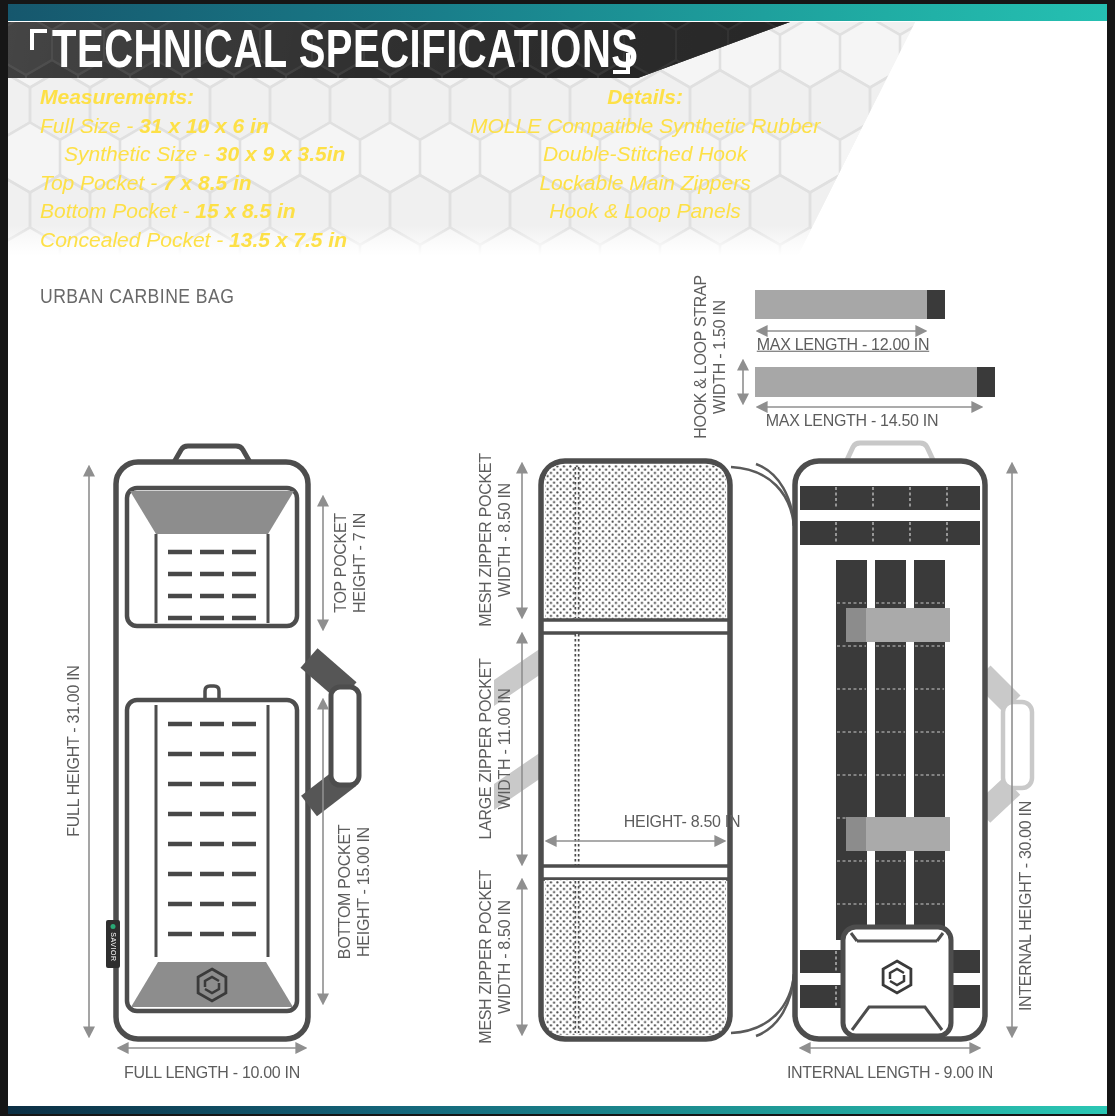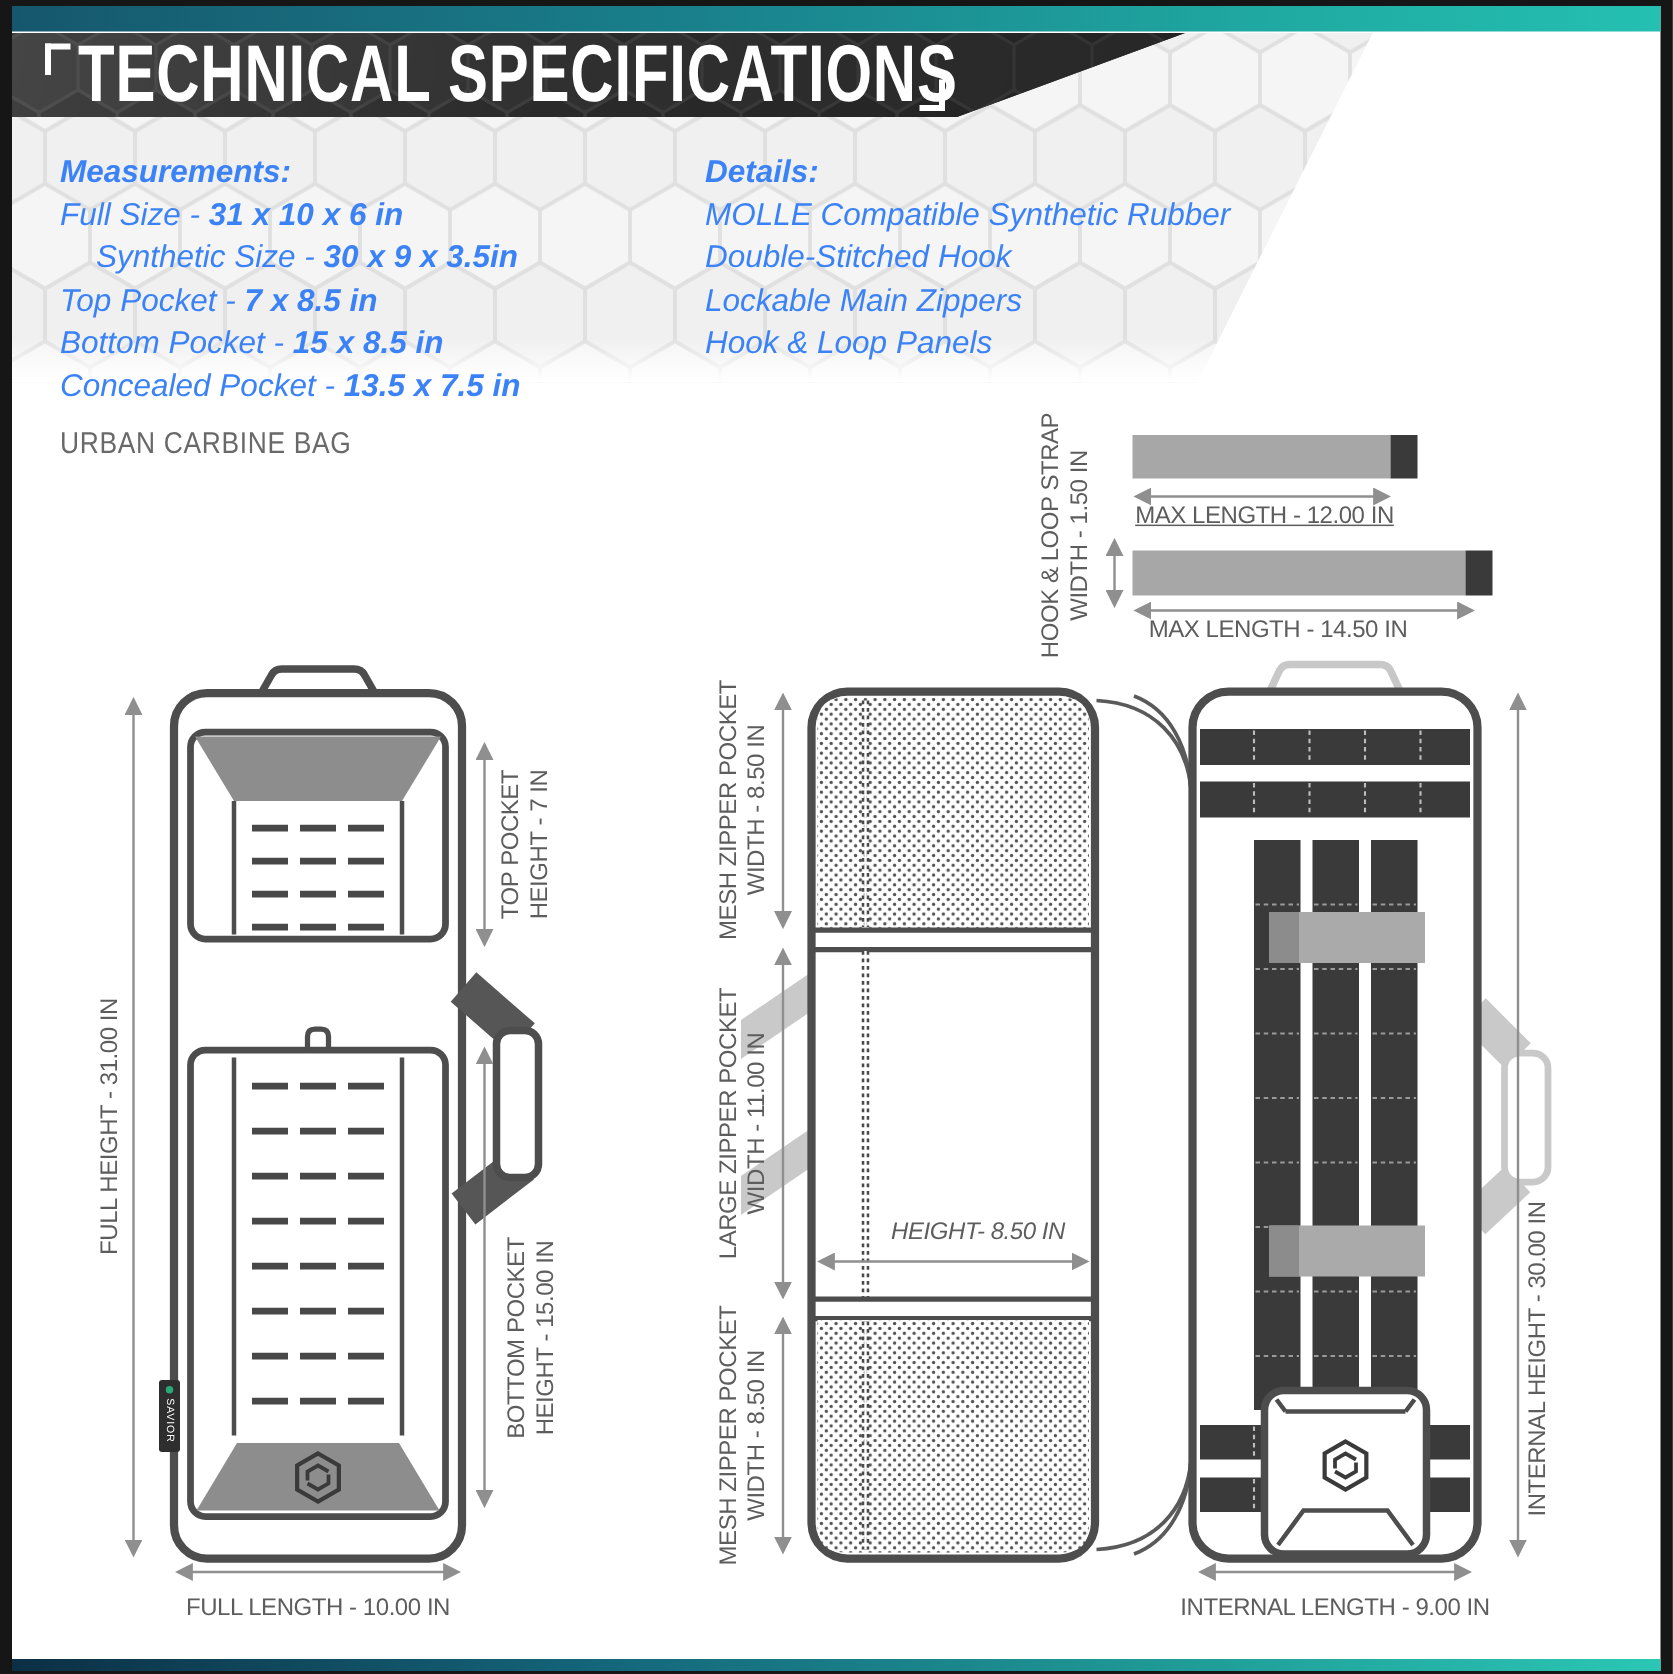--- a/index.html
+++ b/index.html
@@ -13,23 +13,23 @@
   #art{position:absolute;left:0;top:0;}
   .banner-sheen{position:absolute;left:8px;top:22px;width:800px;height:56px;
      clip-path:polygon(0 0,782px 0,630px 100%,0 100%);
      background:linear-gradient(100deg,rgba(255,255,255,.10),rgba(255,255,255,0) 45%,rgba(0,0,0,.18) 95%);}
   .banner-title{position:absolute;left:52px;top:22px;height:56px;display:flex;align-items:center;
      color:#ffffff;font-weight:bold;font-size:37px;letter-spacing:.5px;white-space:nowrap;
      transform:scale(1.08,1.45);transform-origin:left center;}
   .br{position:absolute;width:13px;height:17px;}
   .br-tl{left:30px;top:29px;border-left:4px solid #fff;border-top:4px solid #fff;}
   .br-br{left:613px;top:53px;border-right:4px solid #fff;border-bottom:4px solid #fff;}
-  .spec-block{position:absolute;top:101px;font-style:italic;font-size:21px;line-height:28.5px;color:#3b82f6;}
+  .spec-block{position:absolute;top:83px;font-style:italic;font-size:21px;line-height:28.5px;color:#fde047;}
   .spec-meas{left:40px;}
-  .spec-det{left:470px;}
+  .spec-det{left:470px;text-align:center;}
   .spec-block .hd{font-weight:bold;}
   .spec-block .indent{padding-left:24px;}
   .spec-block b{font-weight:bold;}
   .product-name{position:absolute;left:40px;top:285px;font-size:20px;color:#696969;letter-spacing:.5px;
      transform:scaleX(.88);transform-origin:left top;white-space:nowrap;}
   .dim{position:absolute;font-size:16px;letter-spacing:-.3px;color:#5d5d5d;white-space:nowrap;
      text-align:center;line-height:1.16;}
   .dim.v{transform:translate(-50%,-50%) rotate(-90deg);}
   .dim.h{transform:translate(-50%,-50%);}
   .brand-tag{position:absolute;left:106px;top:920px;width:14px;height:48px;background:#2e2e2e;border-radius:2px;}
@@ -249,21 +249,21 @@
   <div class="dim h" style="left:212px;top:1073px;">FULL LENGTH - 10.00 IN</div>
 
   <div class="dim v" style="left:496px;top:540px;">
     <div>MESH ZIPPER POCKET</div>
     <div>WIDTH - 8.50 IN</div>
   </div>
   <div class="dim v" style="left:496px;top:749px;">
     <div>LARGE ZIPPER POCKET</div>
     <div>WIDTH - 11.00 IN</div>
   </div>
-  <div class="dim h" style="left:652px;top:822px;font-style:italic;">HEIGHT- 8.50 IN</div>
+  <div class="dim h" style="left:682px;top:822px;">HEIGHT- 8.50 IN</div>
   <div class="dim v" style="left:496px;top:957px;">
     <div>MESH ZIPPER POCKET</div>
     <div>WIDTH - 8.50 IN</div>
   </div>
 
   <div class="dim v" style="left:1026px;top:906px;">INTERNAL HEIGHT - 30.00 IN</div>
   <div class="dim h" style="left:890px;top:1073px;">INTERNAL LENGTH - 9.00 IN</div>
 
   <div class="brand-tag">
     <div class="dot"></div>

